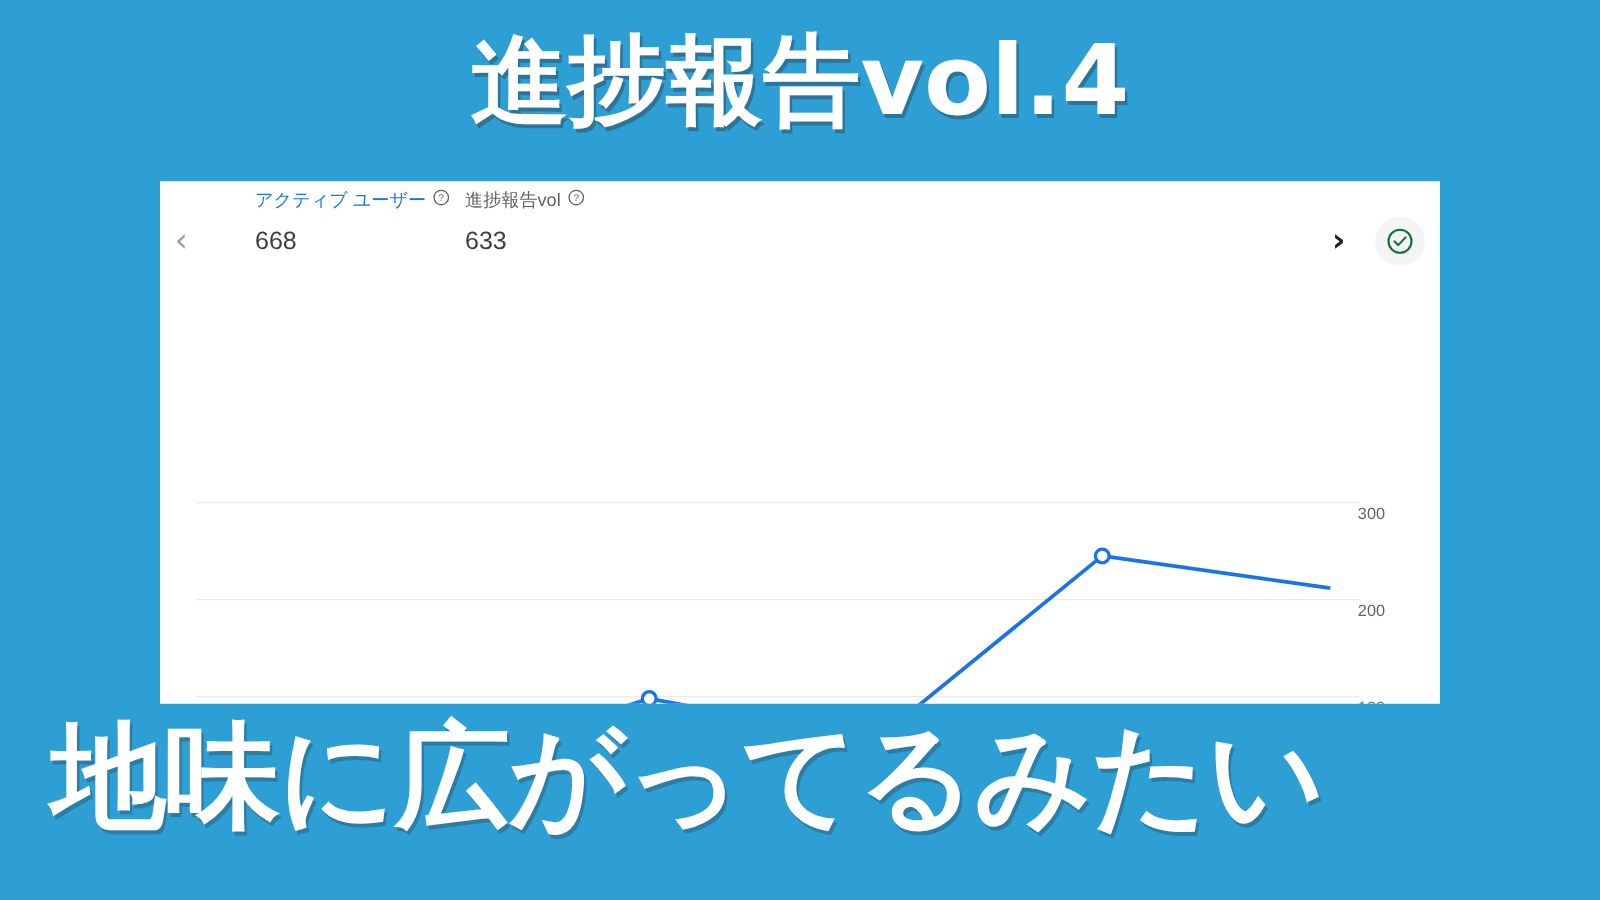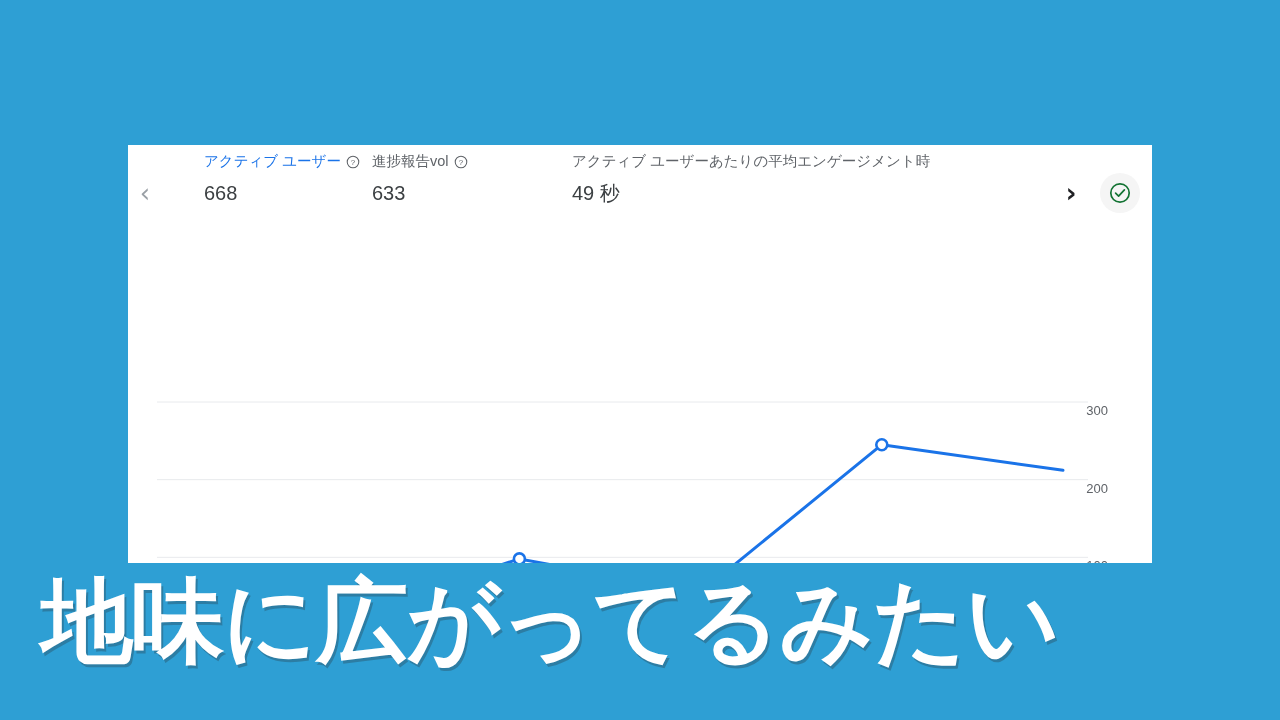--- a/index.html
+++ b/index.html
@@ -83,21 +83,21 @@
   }
   .metric.m1{width:210px;padding-left:42px;}
   .metric.m2{width:200px;}
   .metric.m3{width:520px;}
 
   .metric-label{
     font-size:14.5px;
     color:#5f6368;
     white-space:nowrap;
     line-height:20px;
-    display:flex;align-items:center;gap:5px;
+    display:flex;align-items:flex-start;gap:5px;
   }
   .metric.active .metric-label .lbl-text{color:#1a73e8;}
   .help-icon{
     display:inline-block;width:14px;height:14px;flex:0 0 auto;
   }
   .metric-value{
     font-size:20px;
     color:#3c4043;
     line-height:40px;
     margin-top:2px;
@@ -134,20 +134,23 @@
   .xtick-sub{
     font-size:12.5px;fill:#5f6368;
     font-family:"Liberation Sans","DejaVu Sans",sans-serif;
   }
 </style>
 </head>
 <body>
 
 <div id="stage">
 
+  <div class="title-band">
+    <span class="title-text">進捗報告vol.4</span>
+  </div>
 
   <div class="card">
 
     <div class="metric-header">
 
       <div class="nav-chev">
         <span class="chev-glyph chev-prev">‹</span>
       </div>
 
       <div class="metrics">
@@ -171,26 +174,20 @@
             <span class="help-icon">
               <svg width="14" height="14" viewBox="0 0 16 16" aria-hidden="true">
                 <circle cx="8" cy="8" r="6.6" fill="none" stroke="#5f6368" stroke-width="1.2"></circle>
                 <text x="8" y="11.4" text-anchor="middle" font-size="9" fill="#5f6368" font-family="Liberation Sans, sans-serif">?</text>
               </svg>
             </span>
           </div>
           <div class="metric-value">633</div>
         </div>
 
-        <div class="metric m3">
-          <div class="metric-label">
-            <span class="lbl-text">アクティブ ユーザーあたりの平均エンゲージメント時</span>
-          </div>
-          <div class="metric-value">49 秒</div>
-        </div>
 
       </div>
 
       <div class="nav-chev">
         <span class="chev-glyph chev-next">›</span>
       </div>
 
       <div class="check-wrap">
         <span class="check-circle">
           <svg width="24" height="24" viewBox="0 0 24 24" aria-hidden="true">

